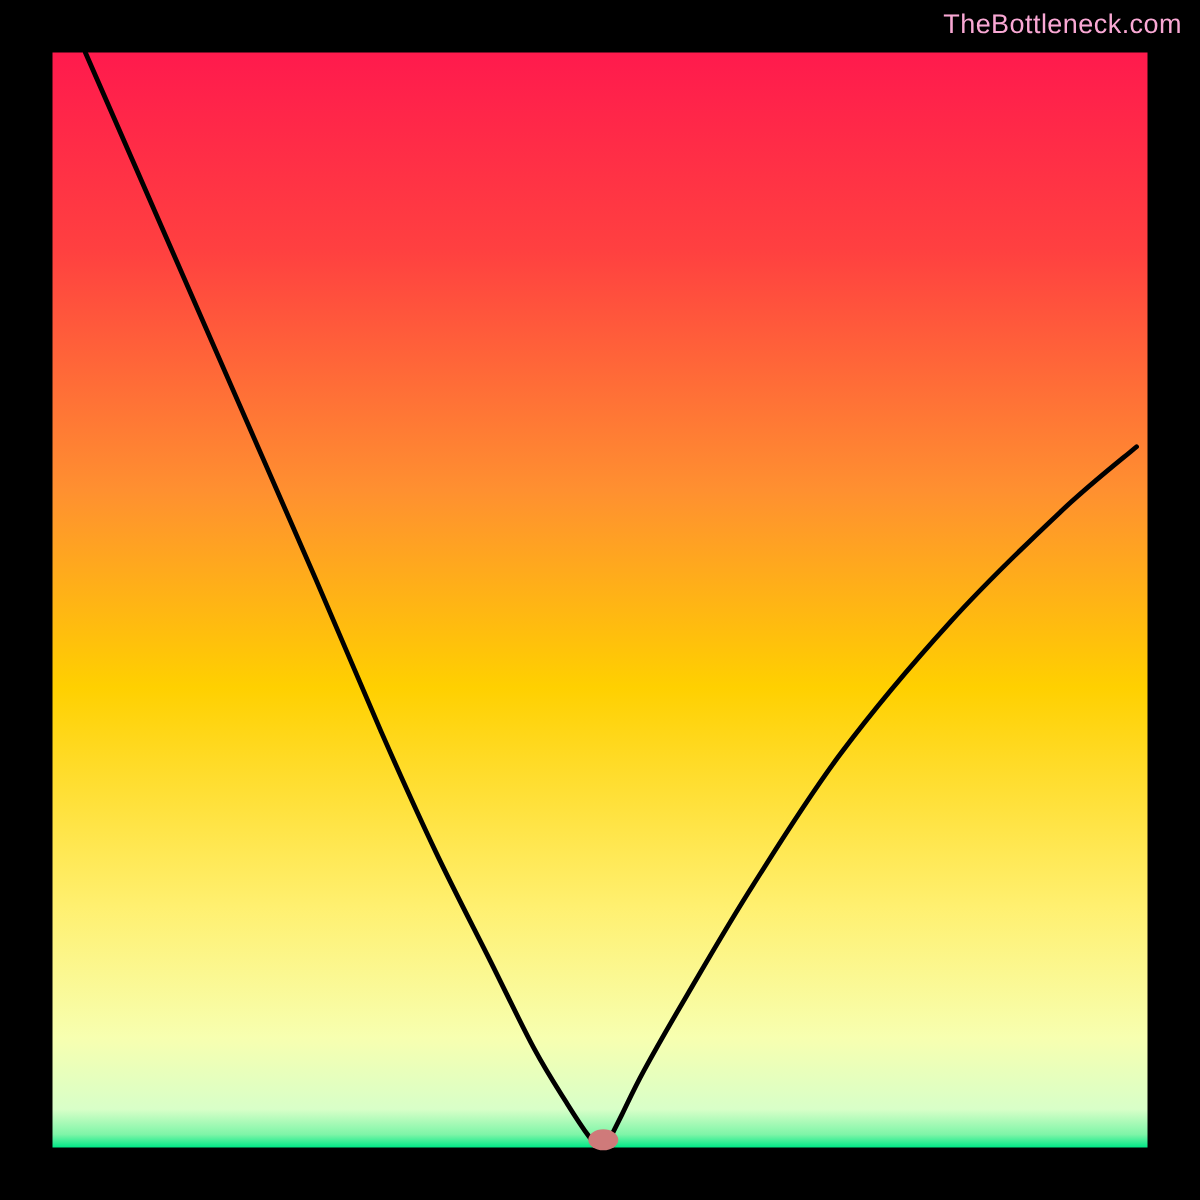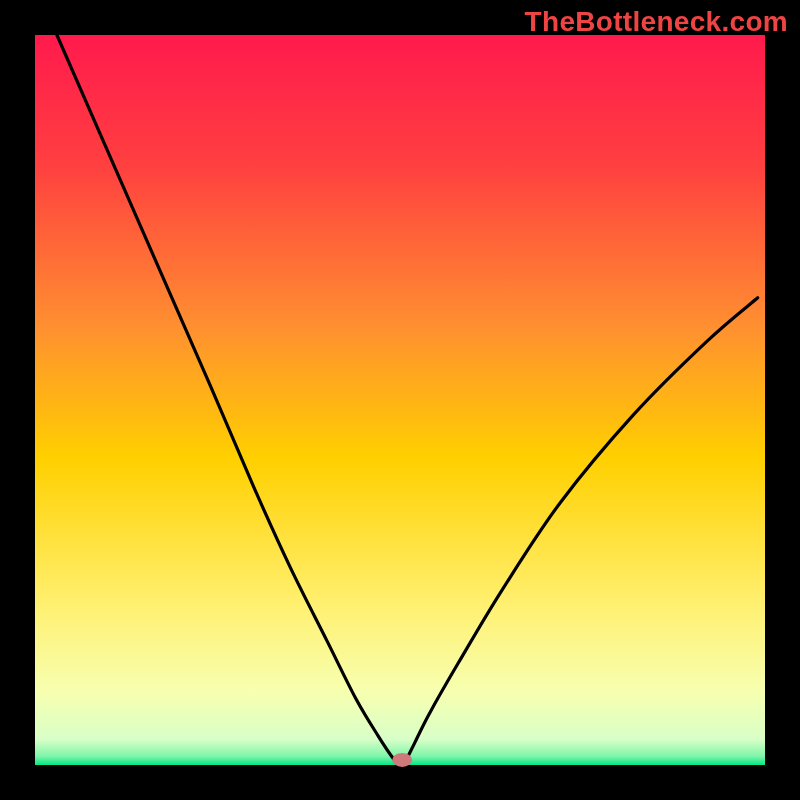--- a/index.html
+++ b/index.html
@@ -14,23 +14,23 @@
   .frame {
     position: relative;
     width: 800px;
     height: 800px;
     background: #000;
   }
   .watermark {
     position: absolute;
     top: 6px;
     right: 12px;
-    color: #ef4444;
-    font-size: 28px;
-    font-weight: 700;
+    color: #f9a8d4;
+    font-size: 18px;
+    font-weight: 400;
     letter-spacing: 0.3px;
     z-index: 5;
     pointer-events: none;
   }
   svg {
     display: block;
   }
 </style>
 </head>
 <body>

